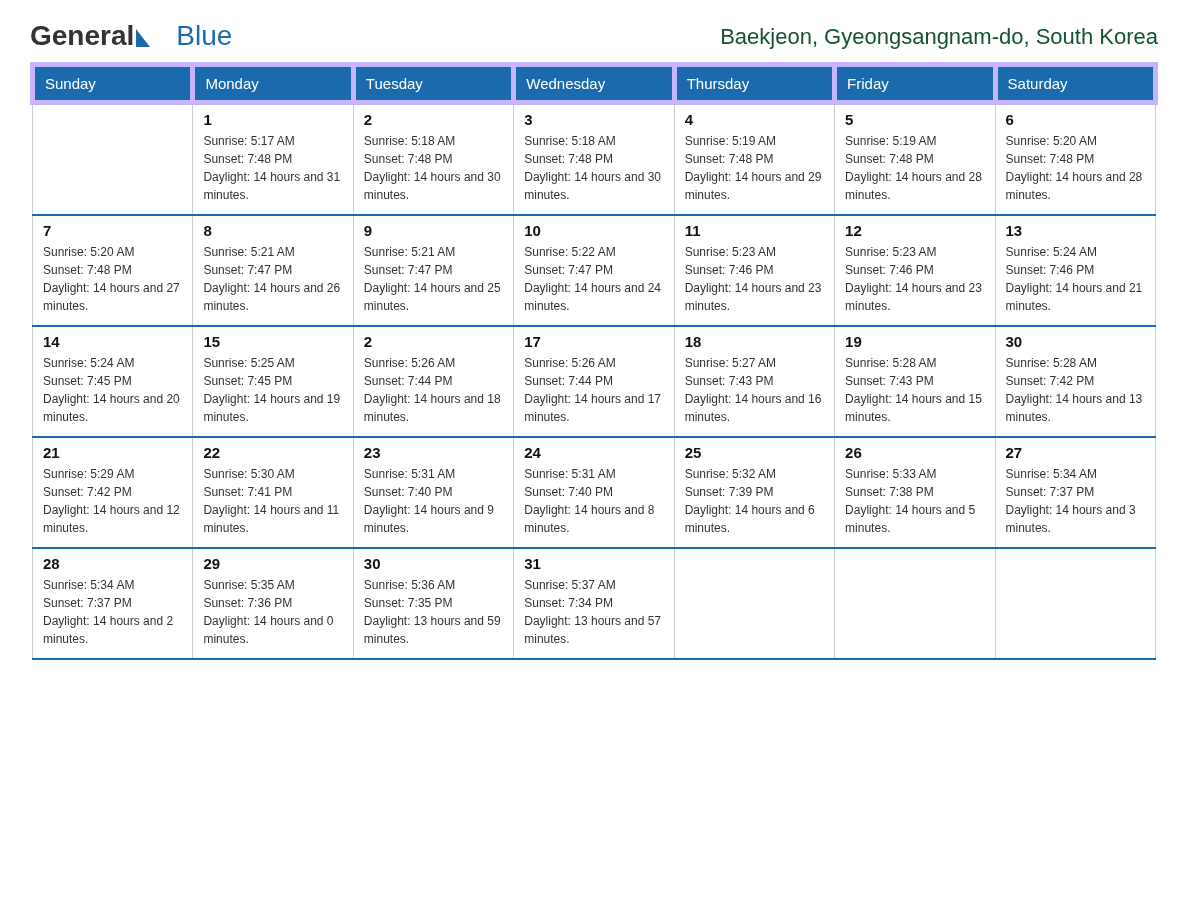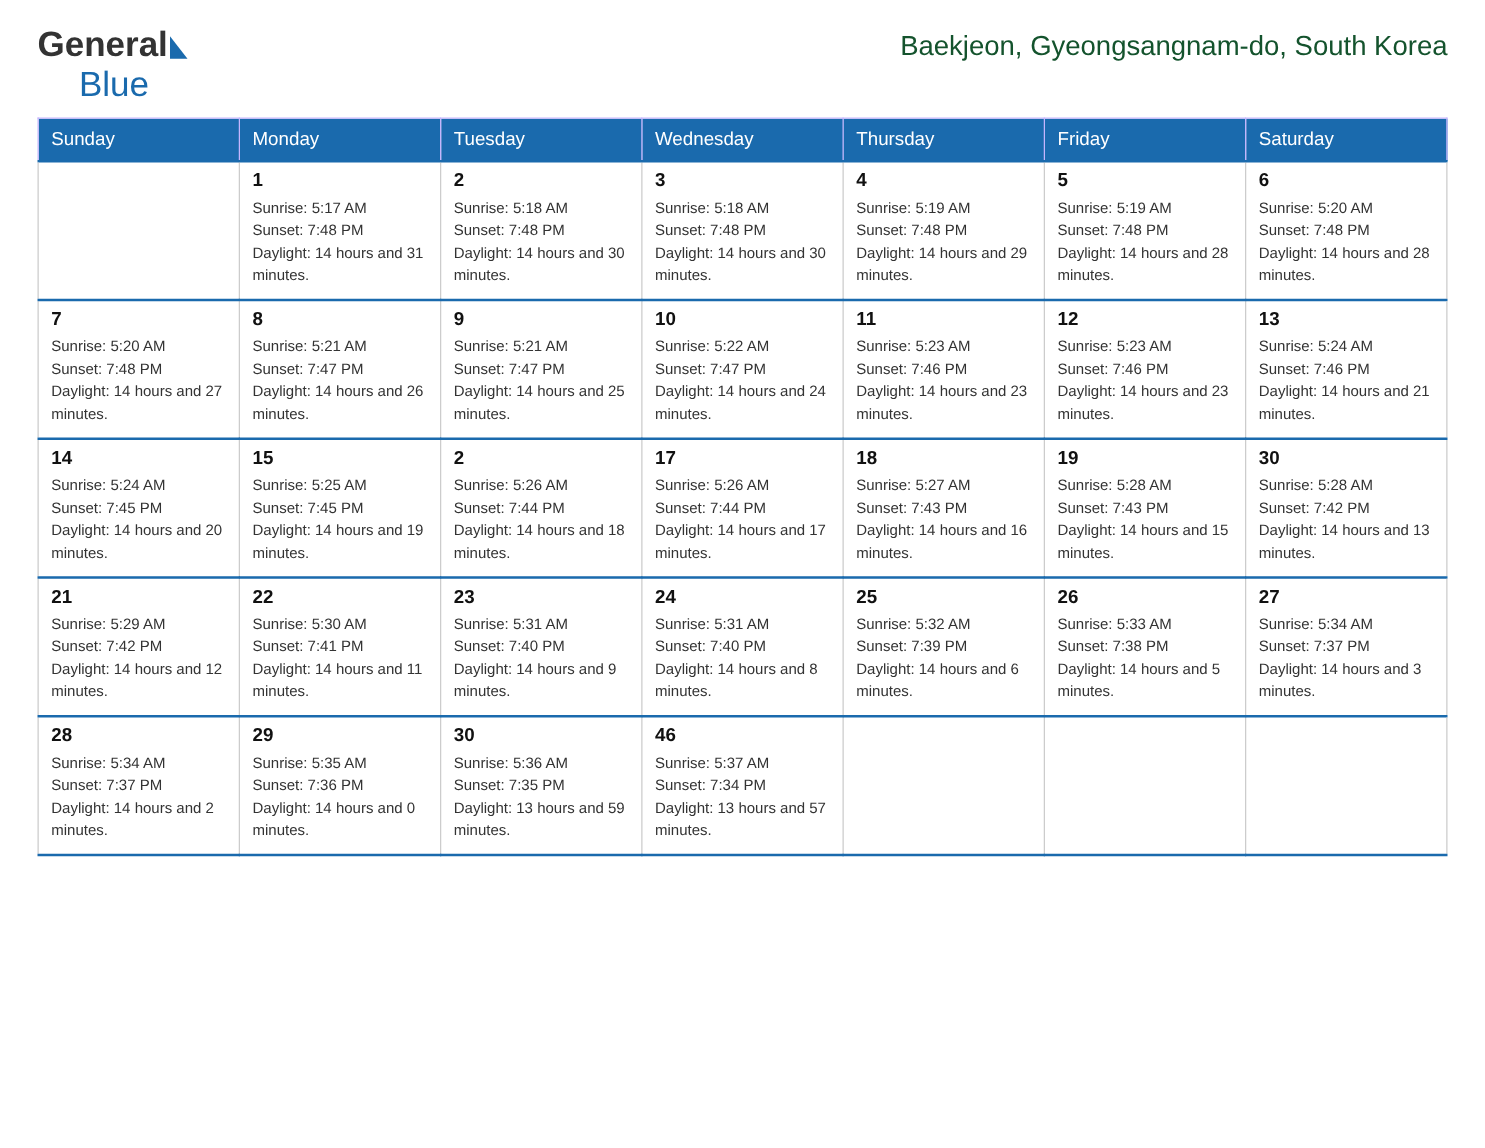--- a/index.html
+++ b/index.html
@@ -11,22 +11,23 @@
       padding: 20px 30px;
     }
     .header-area {
       display: flex;
       justify-content: space-between;
       align-items: flex-start;
       margin-bottom: 10px;
     }
     .logo {
       display: flex;
-      flex-direction: column;
+      flex-direction: row;
       align-items: center;
+      gap: 24px;
     }
     .logo-text {
       font-size: 28px;
       font-weight: bold;
       color: #333;
       display: flex;
       align-items: center;
     }
     .logo-general {
       color: #333;
@@ -66,21 +67,21 @@
       border-collapse: collapse;
       margin-top: 8px;
     }
     .calendar-table th {
       background-color: #1a6aad;
       color: #fff;
       padding: 8px 10px;
       font-size: 15px;
       font-weight: normal;
       text-align: left;
-      border: 1px solid #c4b5fd;
+      border: 5px solid #c4b5fd;
     }
     .calendar-table td {
       vertical-align: top;
       padding: 6px 10px 10px 10px;
       border: 1px solid #ccc;
       width: 14.28%;
       min-height: 110px;
       font-size: 13px;
       color: #333;
     }
@@ -256,21 +257,21 @@
         </td>
         <td>
           <span class="day-number">29</span>
           <div class="day-info">Sunrise: 5:35 AM<br>Sunset: 7:36 PM<br>Daylight: 14 hours and 0 minutes.</div>
         </td>
         <td>
           <span class="day-number">30</span>
           <div class="day-info">Sunrise: 5:36 AM<br>Sunset: 7:35 PM<br>Daylight: 13 hours and 59 minutes.</div>
         </td>
         <td>
-          <span class="day-number">46</span>
+          <span class="day-number">31</span>
           <div class="day-info">Sunrise: 5:37 AM<br>Sunset: 7:34 PM<br>Daylight: 13 hours and 57 minutes.</div>
         </td>
         <td class="empty-cell"></td>
         <td class="empty-cell"></td>
         <td class="empty-cell"></td>
       </tr>
     </tbody>
 </table>
 
 </body></html>

